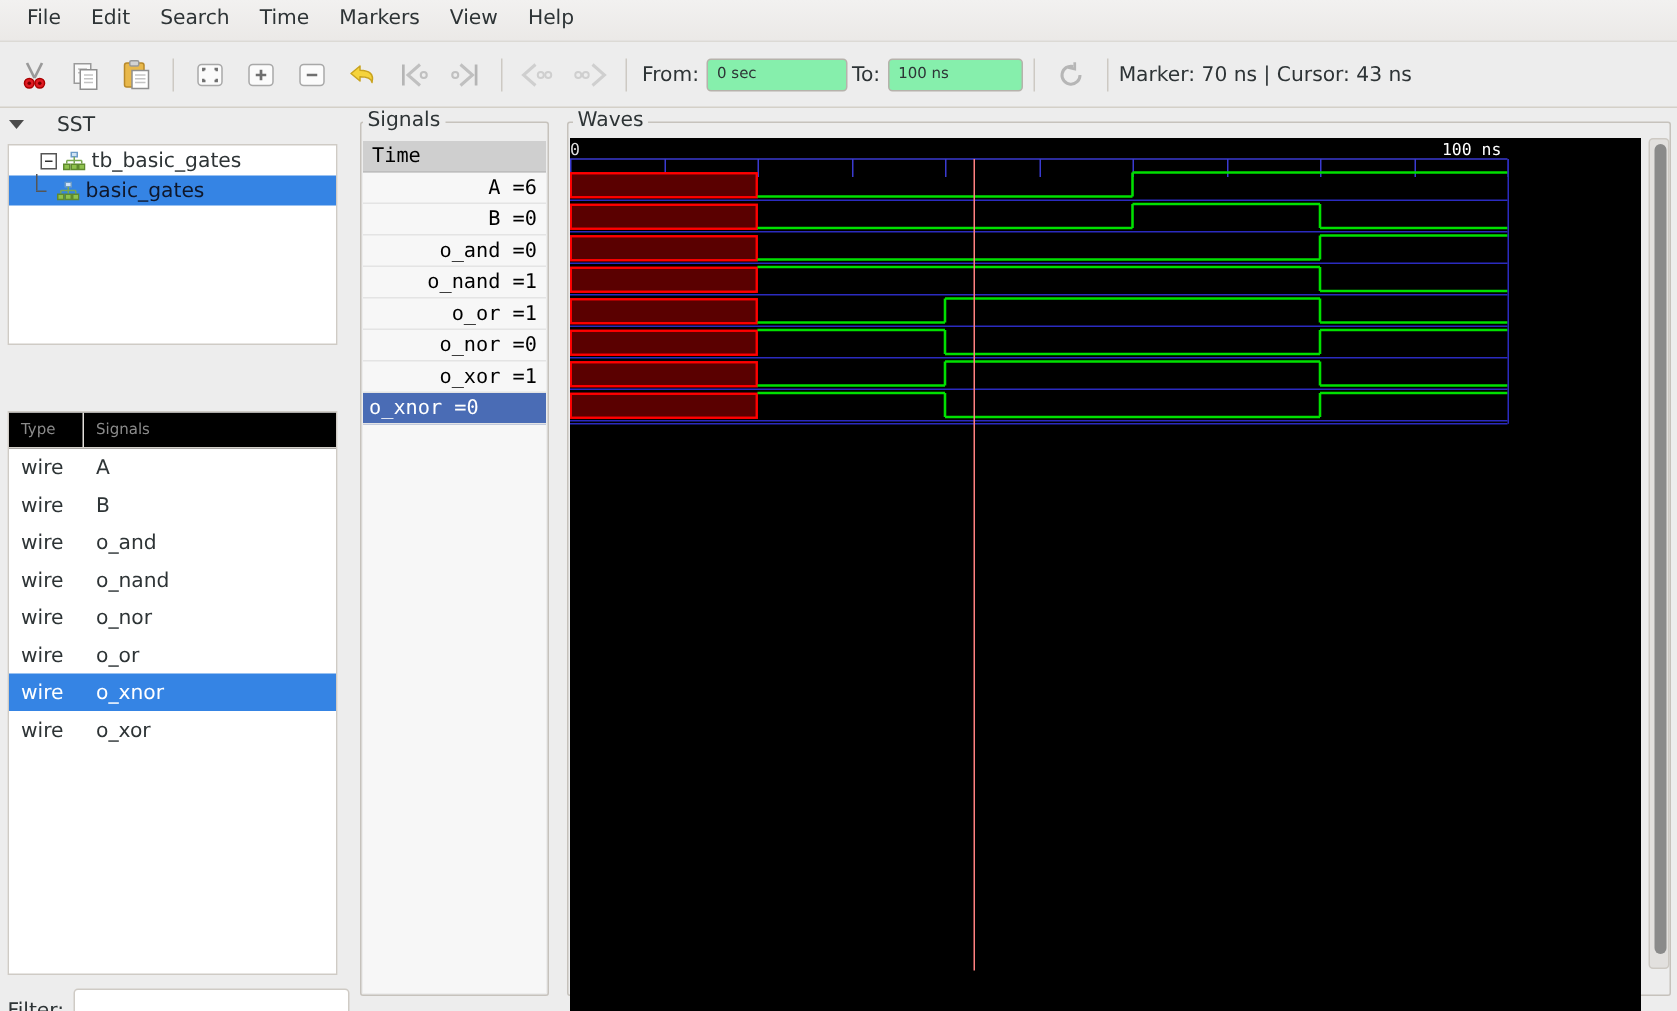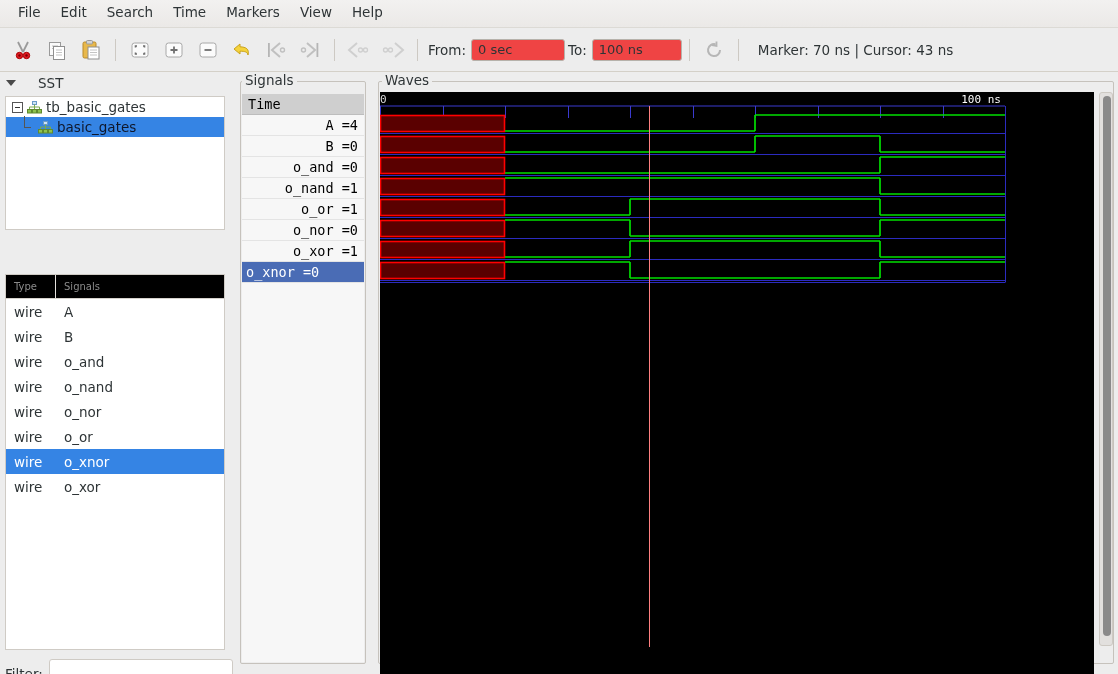--- a/index.html
+++ b/index.html
@@ -33,27 +33,27 @@
     display:flex; align-items:center; padding-left:6px;
   }
   .tb-btn {
     width:30px; height:30px; margin:0 2px;
     display:flex; align-items:center; justify-content:center;
     cursor:default;
   }
   .tb-sep { width:1px; height:22px; background:#cdc9c3; margin:0 7px; }
   .tb-label { font-size:13.5px; color:#2e3436; margin:0 5px 0 3px; }
   .tb-input {
-    height:22px; border:1px solid #b6b2ab; background:#ef4444;
-    border-radius:3px; font-size:13px; font-family:"DejaVu Sans","Liberation Sans",sans-serif;
+    height:22px; border:1px solid #b6b2ab; background:#86efac;
+    border-radius:3px; font-size:10px; font-family:"DejaVu Sans","Liberation Sans",sans-serif;
     padding:0 6px; color:#2e3436; outline:none;
   }
   .tb-from { width:94px; }
   .tb-to { width:90px; }
-  .tb-status { font-size:13.5px; color:#2e3436; margin-left:12px; white-space:nowrap; }
+  .tb-status { font-size:13.5px; color:#2e3436; margin-left:0; white-space:nowrap; }
 
   
   .left-panel { position:absolute; left:0; top:72px; width:232px; height:602px; background:#ededed; }
 
   .sst-header {
     position:absolute; left:6px; top:3px; font-size:13.5px; color:#2e3436;
     display:flex; align-items:center; gap:22px;
   }
   .tri-down {
     width:0;height:0;border-left:5px solid transparent;border-right:5px solid transparent;
@@ -287,21 +287,21 @@
   </div>
 
   <div class="left-panel">
 
     <div class="sst-header">
       <span class="tri-down"></span>
       <span>SST</span>
     </div>
 
     <div class="sst-tree">
-      <div class="tree-row" style="padding-left:6px;">
+      <div class="tree-row" style="padding-left:21px;">
         <span class="tree-expander"></span>
         <span class="mod-icon">
           <svg width="15" height="13" viewBox="0 0 15 13">
             <rect x="5.5" y="0.5" width="4" height="3" fill="#cfe3f5" stroke="#6b9bc8"></rect>
             <line x1="7.5" y1="3.5" x2="7.5" y2="6" stroke="#7aa94f"></line>
             <line x1="2.5" y1="6" x2="12.5" y2="6" stroke="#7aa94f"></line>
             <line x1="2.5" y1="6" x2="2.5" y2="8" stroke="#7aa94f"></line>
             <line x1="7.5" y1="6" x2="7.5" y2="8" stroke="#7aa94f"></line>
             <line x1="12.5" y1="6" x2="12.5" y2="8" stroke="#7aa94f"></line>
             <rect x="0.5" y="8.5" width="4" height="3.5" fill="#8fc24e" stroke="#5f8a2e"></rect>
@@ -375,21 +375,21 @@
     </div>
 
   </div>
 
   <div class="names-panel">
     <div class="frame-box"></div>
     <div class="frame-legend">Signals</div>
 
     <div class="names-list">
       <div class="name-row time">Time</div>
-      <div class="name-row">A =4</div>
+      <div class="name-row">A =6</div>
       <div class="name-row">B =0</div>
       <div class="name-row">o_and =0</div>
       <div class="name-row">o_nand =1</div>
       <div class="name-row">o_or =1</div>
       <div class="name-row">o_nor =0</div>
       <div class="name-row">o_xor =1</div>
       <div class="name-row sel">o_xnor =0</div>
     </div>
 
   </div>

